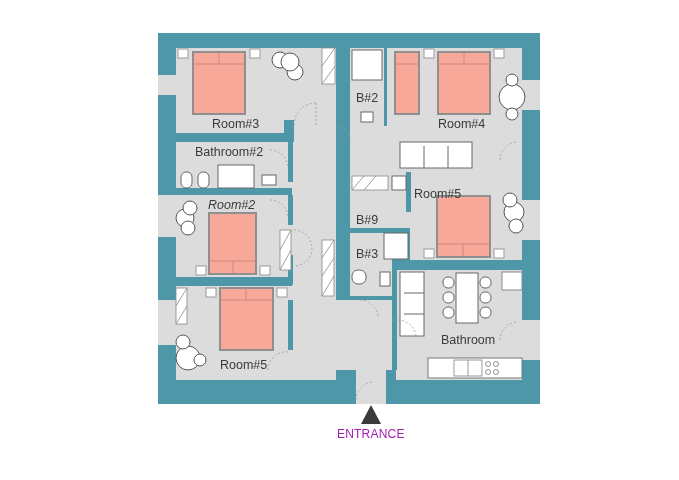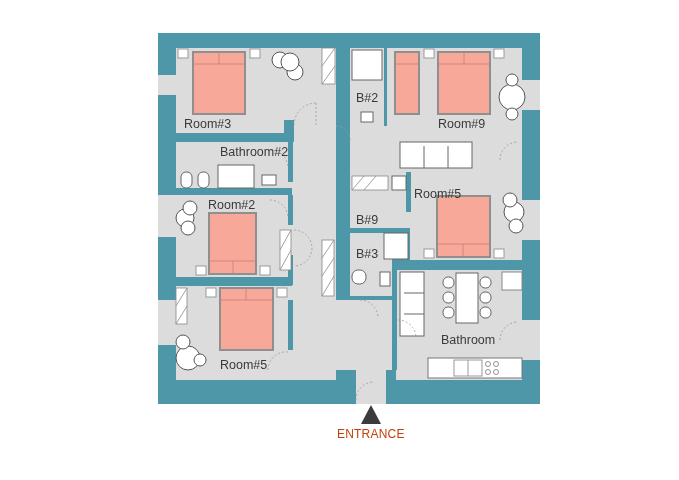--- a/index.html
+++ b/index.html
@@ -1,19 +1,19 @@
 <!DOCTYPE html>
 <html><head>
 <meta charset="utf-8">
 <style>
   html, body { margin: 0; padding: 0; background: #ffffff; }
   body { width: 679px; height: 480px; position: relative; overflow: hidden; font-family: "Liberation Sans", sans-serif; }
   .plan { position: absolute; left: 0; top: 0; width: 679px; height: 480px; }
   .lbl { position: absolute; font-family: "Liberation Sans", sans-serif; color: #3a3a3a; font-size: 12.5px; white-space: nowrap; line-height: 1; }
-  .entrance { position: absolute; left: 337px; top: 428px; font-size: 12px; color: #c2410c; letter-spacing: 0.2px; }
+  .entrance { position: absolute; left: 337px; top: 428px; font-size: 12px; color: #a21caf; letter-spacing: 0.2px; }
 </style>
 </head>
 <body>
 
 <svg class="plan" viewBox="0 0 679 480" xmlns="http://www.w3.org/2000/svg">
   <defs>
     <pattern id="hatch" width="10" height="10" patternUnits="userSpaceOnUse">
       <rect width="10" height="10" fill="#ffffff"></rect>
     </pattern>
   </defs>
@@ -221,23 +221,23 @@
     <path d="M356 400 A18 18 0 0 1 374 382"></path>
     <path d="M398 320 A18 18 0 0 1 416 338"></path>
     <path d="M500 340 A18 18 0 0 1 518 322"></path>
     <path d="M500 160 A18 18 0 0 1 518 142"></path>
     <path d="M350 140 A14 14 0 0 0 336 126"></path>
   </g>
 
   <polygon points="371,405 361,424 381,424" fill="#3b3b3b"></polygon>
 </svg>
 
-<div class="lbl" style="left:184px; top:118px;">Room#3</div>
-<div class="lbl" style="left:195px; top:146px;margin-left:25px;">Bathroom#2</div>
-<div class="lbl" style="left:208px; top:199px;">Room#2</div>
+<div class="lbl" style="left:212px; top:118px;">Room#3</div>
+<div class="lbl" style="left:195px; top:146px;">Bathroom#2</div>
+<div class="lbl" style="left:208px; top:199px;font-style:italic;">Room#2</div>
 <div class="lbl" style="left:220px; top:359px;">Room#5</div>
 <div class="lbl" style="left:356px; top:92px;">B#2</div>
-<div class="lbl" style="left:438px; top:118px;">Room#9</div>
+<div class="lbl" style="left:438px; top:118px;">Room#4</div>
 <div class="lbl" style="left:356px; top:214px;">B#9</div>
 <div class="lbl" style="left:414px; top:180px;margin-top:8px;">Room#5</div>
 <div class="lbl" style="left:356px; top:248px;">B#3</div>
 <div class="lbl" style="left:441px; top:334px;">Bathroom</div>
 <div class="lbl entrance">ENTRANCE</div>
 
 </body></html>

